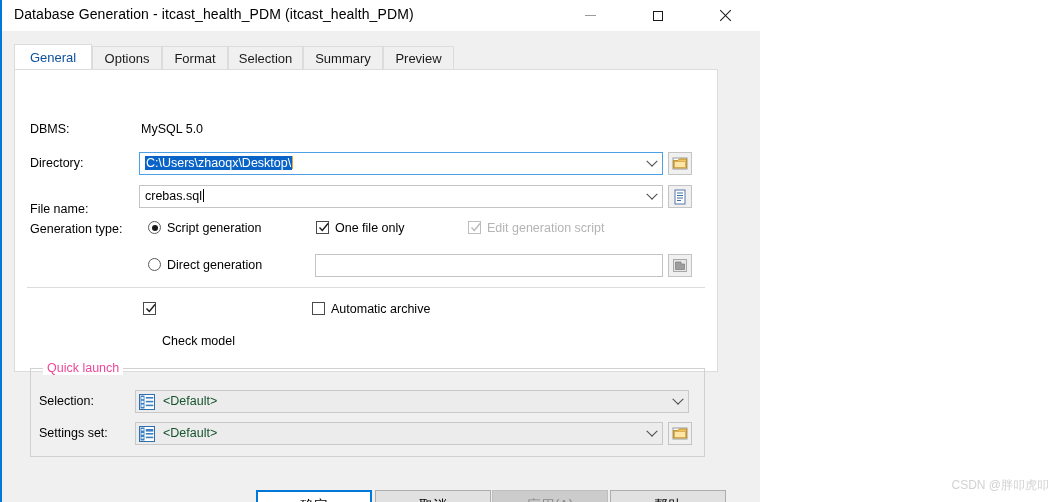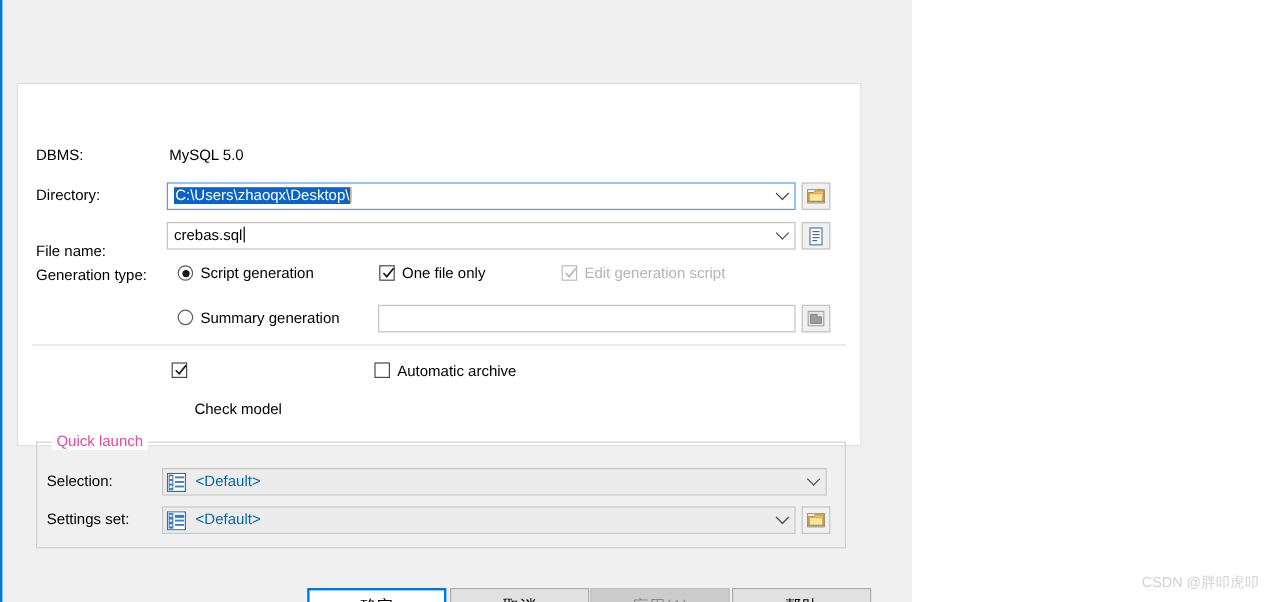--- a/index.html
+++ b/index.html
@@ -151,21 +151,21 @@
   
   .group{position:absolute;border:1px solid #d0d0d0;box-sizing:border-box;}
   .group-title{
     position:absolute;background:#ffffff;padding:0 4px;font-size:12.5px;color:#ec4899;
   }
 
   .combo-flat{
     position:absolute;height:23px;background:#ececec;
     border:1px solid #c8c8c8;box-sizing:border-box;
   }
-  .combo-flat .ctext{position:absolute;left:27px;top:3px;font-size:12.5px;color:#0369a1;}
+  .combo-flat .ctext{position:absolute;left:27px;top:3px;font-size:12.5px;color:#14532d;}
 
   .listicon{
     position:absolute;left:3px;top:3px;width:16px;height:16px;
   }
 
   
   .dlgbtn{
     position:absolute;top:459px;height:32px;width:116px;
     background:#e1e1e1;border:1px solid #adadad;box-sizing:border-box;
     display:flex;align-items:center;justify-content:center;
@@ -182,23 +182,56 @@
     position:absolute;left:760px;top:0;width:303px;height:502px;background:#ffffff;
   }
 </style>
 </head>
 <body>
 
 <div id="rightblank"></div>
 
 <div id="window">
 
+  <div id="titlebar">
+    <div id="title-text">Database Generation - itcast_health_PDM (itcast_health_PDM)</div>
+
+    <div class="winbtn" id="btn-min">
+      <div class="glyph-min"></div>
+    </div>
+    <div class="winbtn" id="btn-max">
+      <div class="glyph-max"></div>
+    </div>
+    <div class="winbtn" id="btn-close">
+      <div class="glyph-close"></div>
+    </div>
+  </div>
 
   <div id="client">
 
+    <div id="tabstrip">
+      <div class="tab active" style="left:0px;width:78px;">
+          <span>General</span>
+        </div>
+      <div class="tab" style="left:78px;width:70px;">
+          <span>Options</span>
+        </div>
+      <div class="tab" style="left:148px;width:66px;">
+          <span>Format</span>
+        </div>
+      <div class="tab" style="left:214px;width:75px;">
+          <span>Selection</span>
+        </div>
+      <div class="tab" style="left:289px;width:80px;">
+          <span>Summary</span>
+        </div>
+      <div class="tab" style="left:369px;width:71px;">
+          <span>Preview</span>
+        </div>
+    </div>
 
     <div id="tabpage">
 
       <div class="lbl" style="left:15px;top:52px;">DBMS:</div>
       <div class="val" style="left:126px;top:52px;">MySQL 5.0</div>
 
       <div class="lbl" style="left:15px;top:86px;">Directory:</div>
       <div class="combo focused" style="left:124px;top:82px;width:524px;">
         <div class="ctext"><span class="sel">C:\Users\zhaoqx\Desktop\</span><span class="textcursor"></span></div>
         <div class="caret-holder">
@@ -243,21 +276,21 @@
       <div class="lbl" style="left:320px;top:151px;">One file only</div>
 
       <div class="cbox dis" style="left:453px;top:151px;">
         <svg class="tick" viewBox="0 0 12 13">
             <path d="M1.5 6.5 L4.3 9.5 L10 2.5" fill="none" stroke="#b9b9b9" stroke-width="1.4"></path>
           </svg>
       </div>
       <div class="lbl" style="left:472px;top:151px;color:#b4b4b4;">Edit generation script</div>
 
       <div class="radio" style="left:133px;top:188px;"></div>
-      <div class="lbl" style="left:152px;top:188px;">Summary generation</div>
+      <div class="lbl" style="left:152px;top:188px;">Direct generation</div>
 
       <div class="textfield" style="left:300px;top:184px;width:348px;"></div>
       <div class="iconbtn" style="left:653px;top:184px;">
         <svg width="16" height="15" viewBox="0 0 16 15">
           <rect x="1.5" y="1.5" width="13" height="12" fill="#e6e6e6" stroke="#a8a8a8" stroke-width="1"></rect>
           <path d="M3.5 4 L9 4 L9 6 L12.5 6 L12.5 11.5 L3.5 11.5 Z" fill="#9d9d9d" stroke="#7a7a7a" stroke-width="0.7"></path>
         </svg>
       </div>
 
       <div class="hsep" style="left:12px;top:217px;width:678px;"></div>

